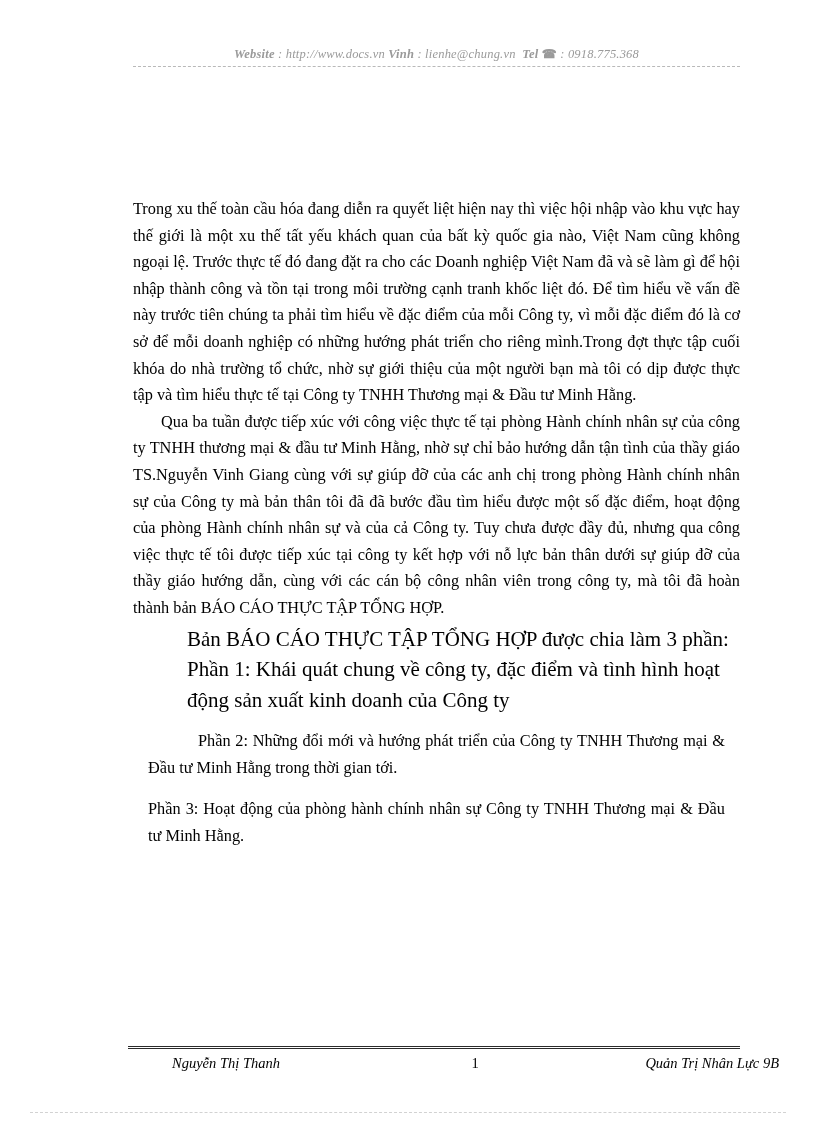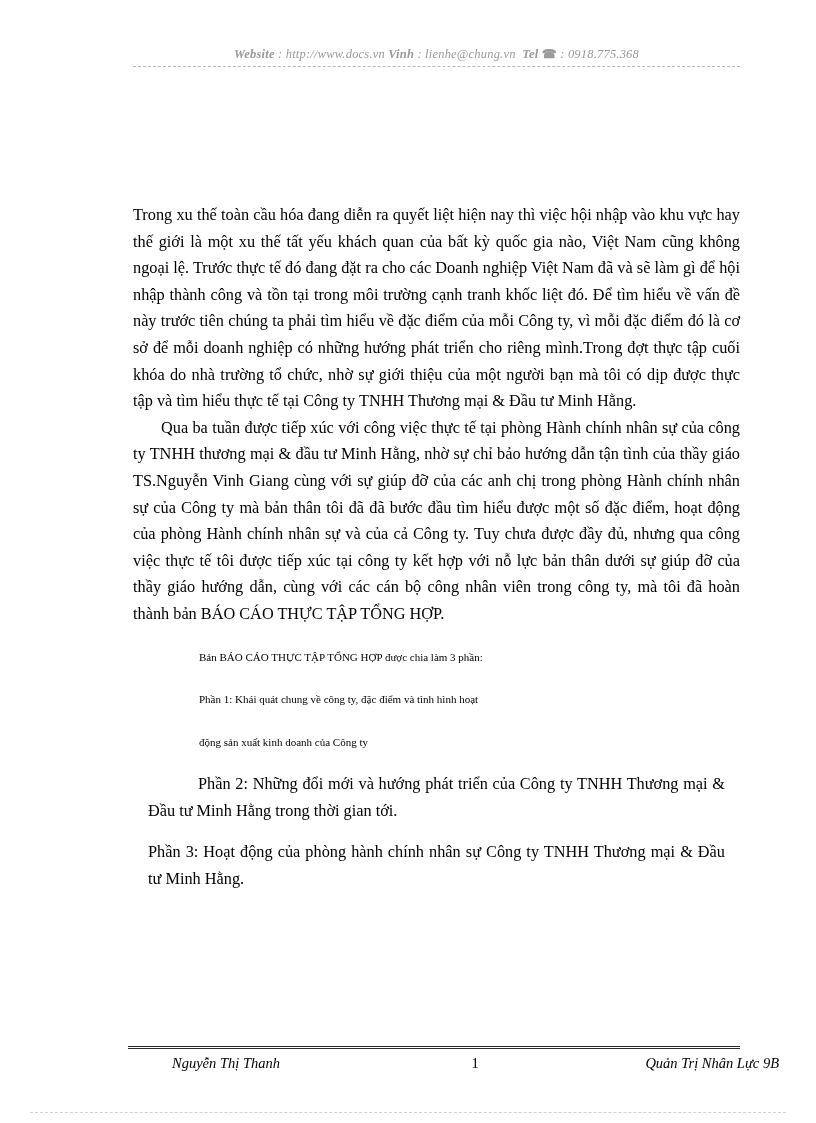--- a/index.html
+++ b/index.html
@@ -67,34 +67,34 @@
     text-align: center;
     font-size: 20px;
     font-weight: bold;
     letter-spacing: 0.3px;
   }
 
   
   .body-area {
     position: absolute;
     left: 133px;
-    top: 202px;
+    top: 196px;
     width: 607px;
   }
   .para {
     margin: 0;
     text-align: justify;
     text-justify: inter-word;
     font-size: 16.3px;
     line-height: 26.6px;
   }
   .para.indent-1 { text-indent: 28px; }
   .line-block {
-    margin: 16px;
-    font-size: 11px;
+    margin: 4px;
+    font-size: 21px;
     line-height: 26.6px;
     text-align: left;
     white-space: nowrap;
   }
   .line-block.pad-lg { padding-left: 50px; }
   .wrap-block {
     margin: 15px;
     font-size: 16.3px;
     line-height: 26.6px;
     text-align: justify;

